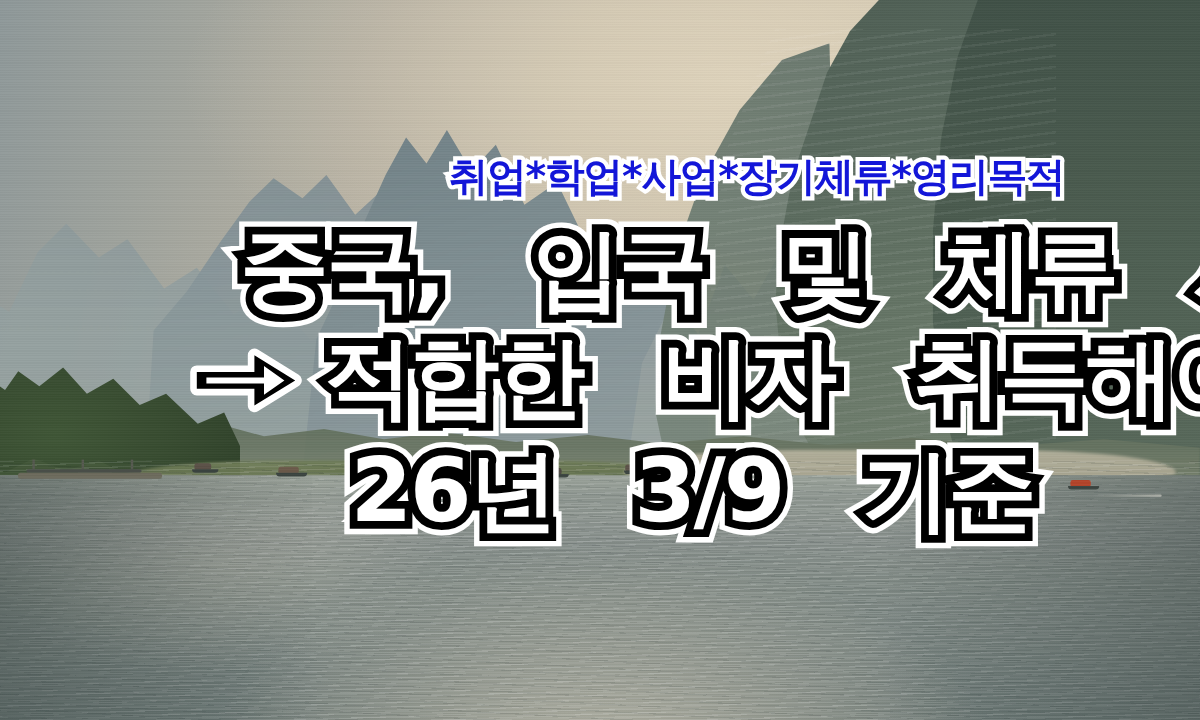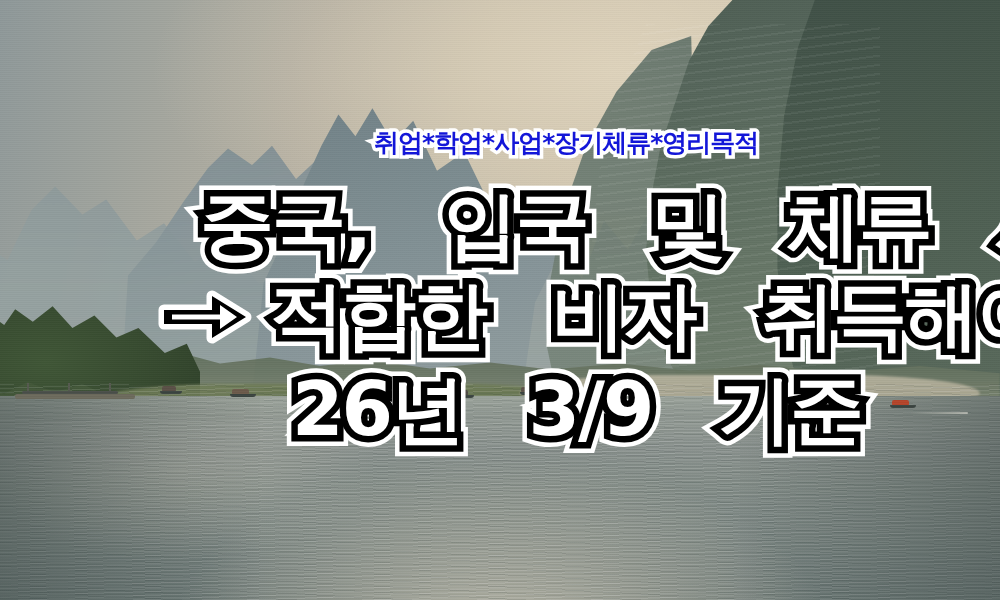--- a/index.html
+++ b/index.html
@@ -182,21 +182,21 @@
   }
 
   
   .overlay{position:absolute;inset:0;}
 
   .line{position:absolute;white-space:nowrap;line-height:1;}
 
   
   .kicker{
     left:374px;top:130px;
-    font-size:25px;font-weight:700;letter-spacing:-1px;
+    font-size:33px;font-weight:700;letter-spacing:-1px;
     color:#1316d8;
     -webkit-text-stroke:7px #ffffff;
     paint-order:stroke fill;
     text-shadow:
       0 0 1px #fff, 0 0 2px #fff;
   }
 
   
   .big{
     font-weight:700;

